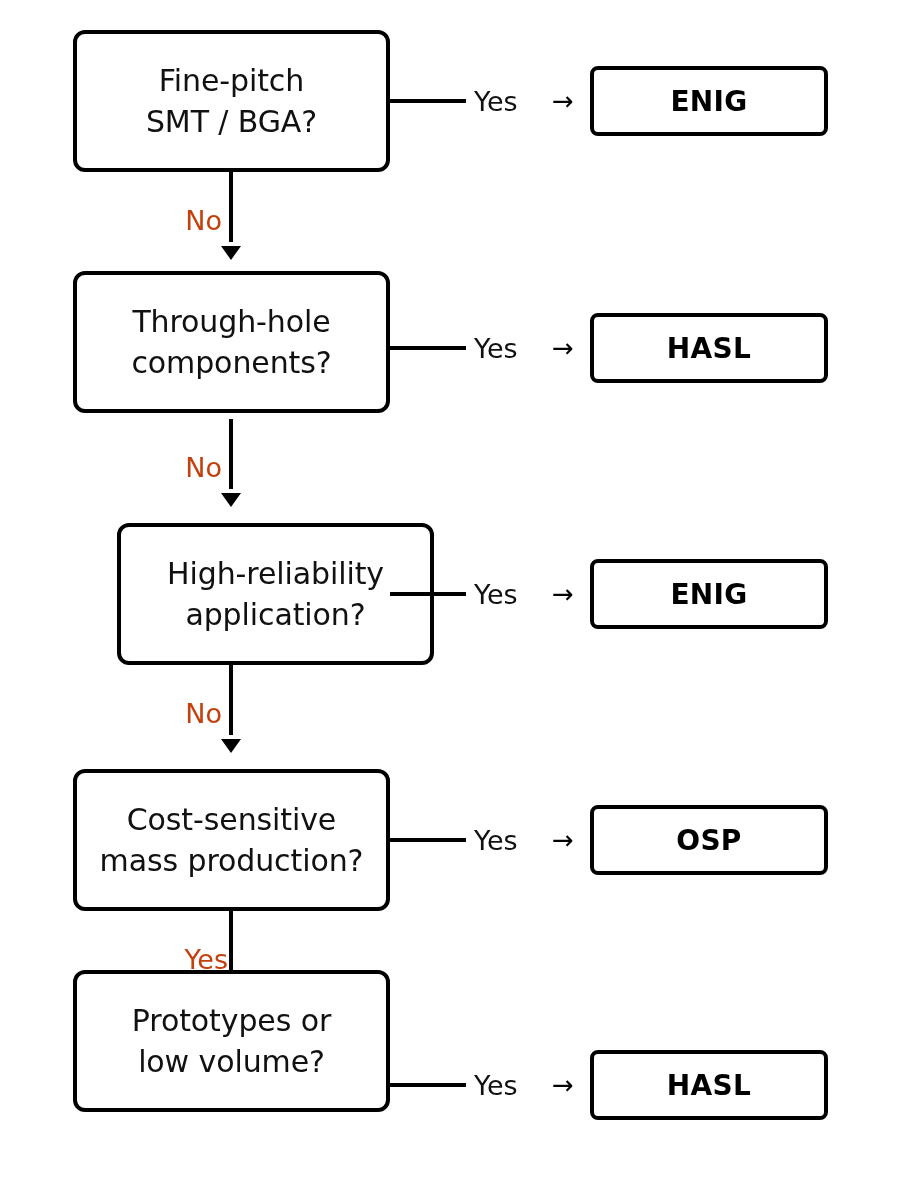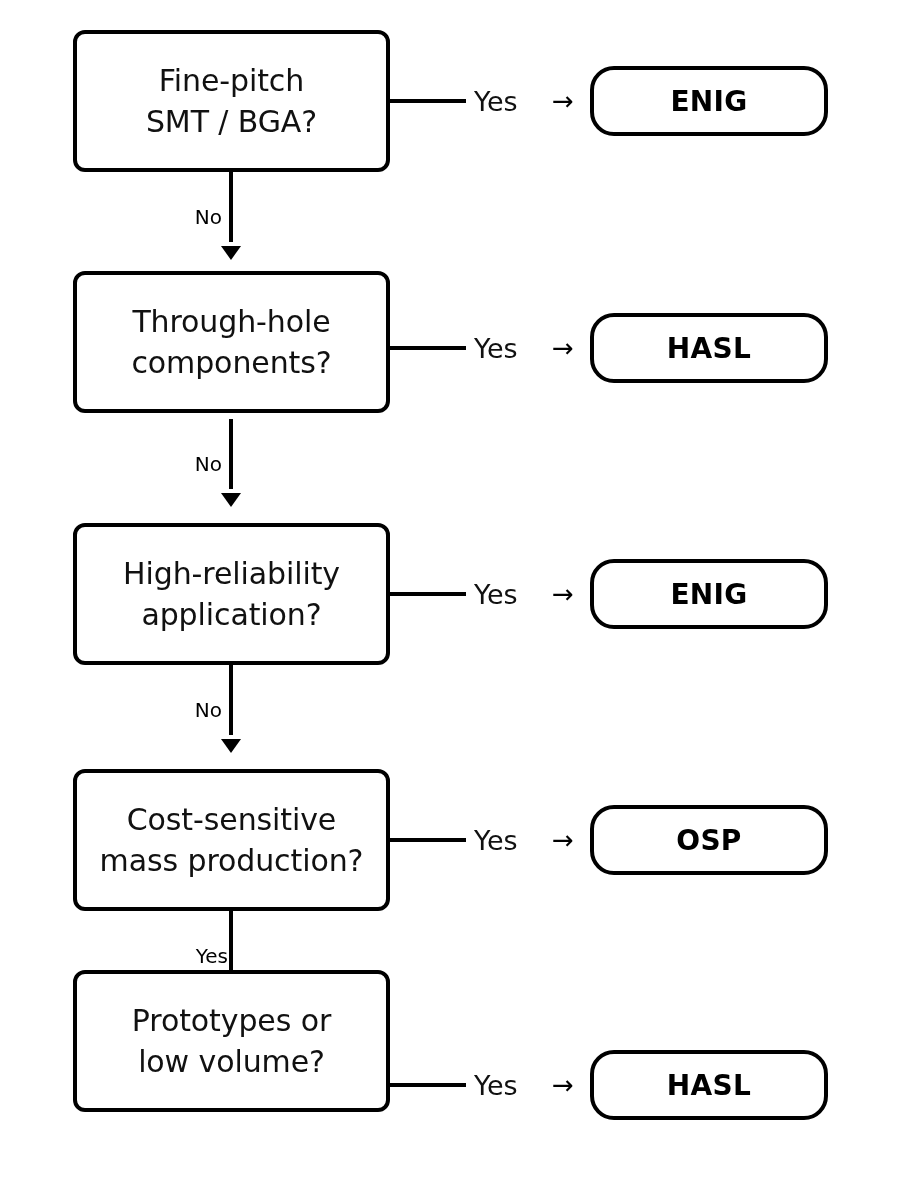--- a/index.html
+++ b/index.html
@@ -45,21 +45,21 @@
   }
 
   
   .outcome-box {
     position: absolute;
     left: 590px;
     width: 238px;
     height: 70px;
     box-sizing: border-box;
     border: 4px solid #000000;
-    border-radius: 24px;
+    border-radius: 8px;
     background: #ffffff;
     display: flex;
     align-items: center;
     justify-content: center;
   }
   .outcome-text {
     font-size: 28px;
     font-weight: 700;
     color: #000000;
     letter-spacing: 0.3px;
@@ -102,22 +102,22 @@
     left: 231px;
     width: 0;
     height: 0;
     border-left: 10px solid transparent;
     border-right: 10px solid transparent;
     border-top: 14px solid #000000;
     transform: translateX(-50%);
   }
   .branch-label {
     position: absolute;
-    font-size: 20px;
-    color: #000000;
+    font-size: 27px;
+    color: #c2410c;
     white-space: nowrap;
     transform: translateX(-100%);
   }
 </style>
 </head>
 <body>
 
 <div id="canvas">
 
   <div class="decision-box" style="top:30px;">
@@ -143,21 +143,21 @@
   <div class="yes-label" style="top:348px;">Yes</div>
   <div class="h-arrow" style="top:348px;">→</div>
   <div class="outcome-box" style="top:313px;">
     <span class="outcome-text">HASL</span>
   </div>
 
   <div class="v-line" style="top:419px; height:70px;"></div>
   <div class="branch-label" style="top:452px; left:222px;">No</div>
   <div class="v-arrowhead" style="top:493px;"></div>
 
-  <div class="decision-box" style="top:523px;">
+  <div class="decision-box" style="top:523px;margin-left:44px;">
     <span class="decision-text">High-reliability
 application?</span>
   </div>
   <div class="h-line" style="top:592px;"></div>
   <div class="yes-label" style="top:594px;">Yes</div>
   <div class="h-arrow" style="top:594px;">→</div>
   <div class="outcome-box" style="top:559px;">
     <span class="outcome-text">ENIG</span>
   </div>
 

